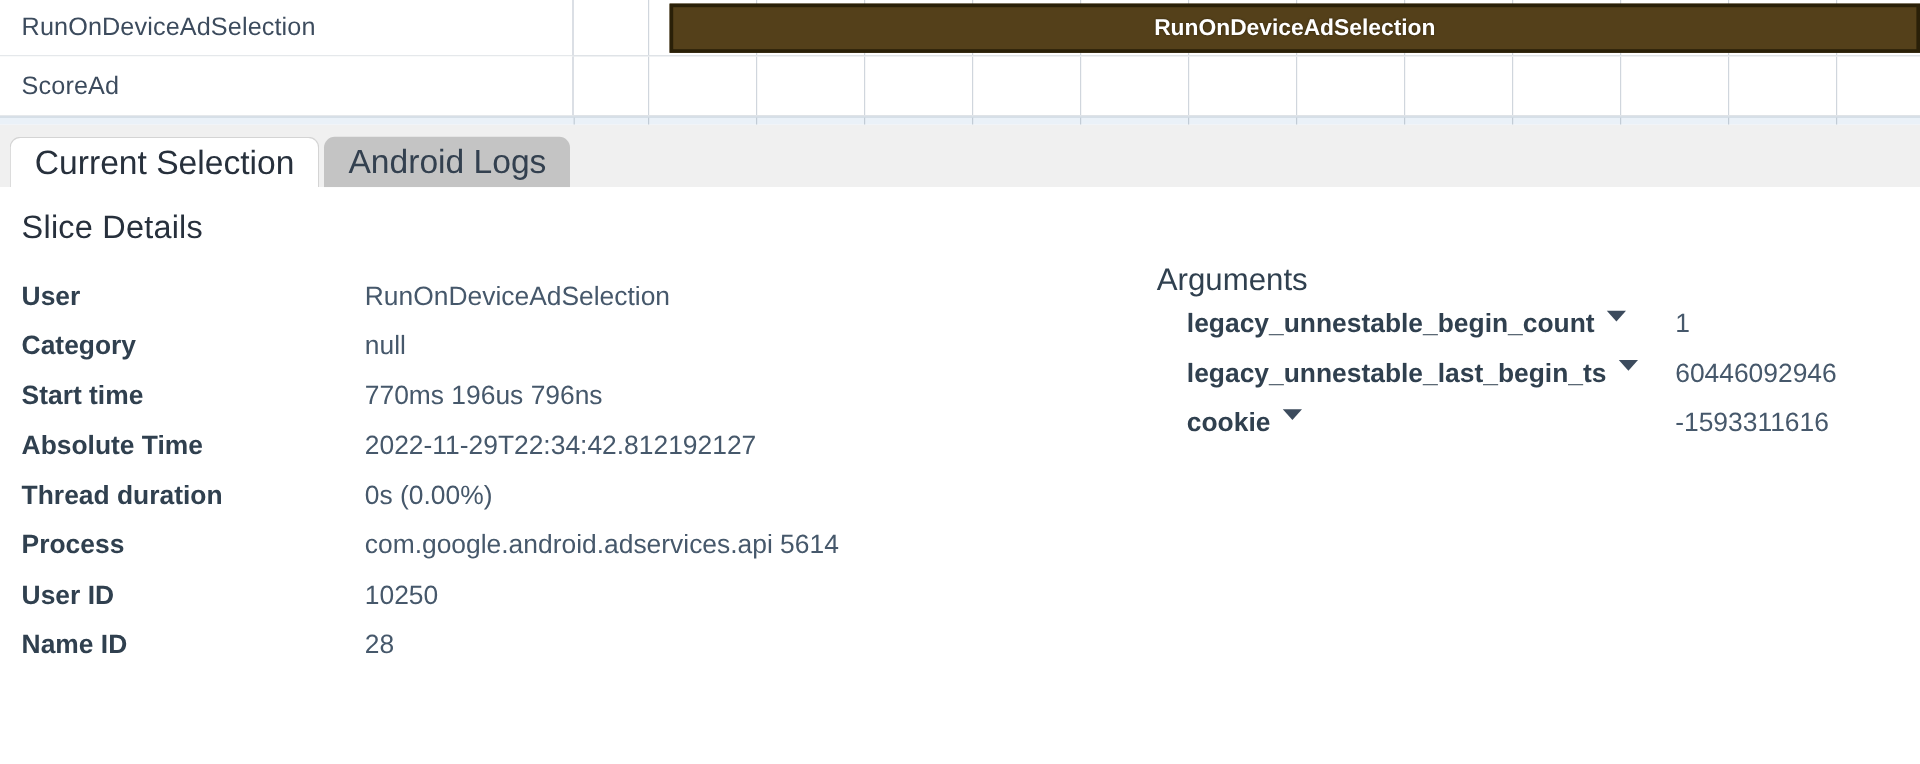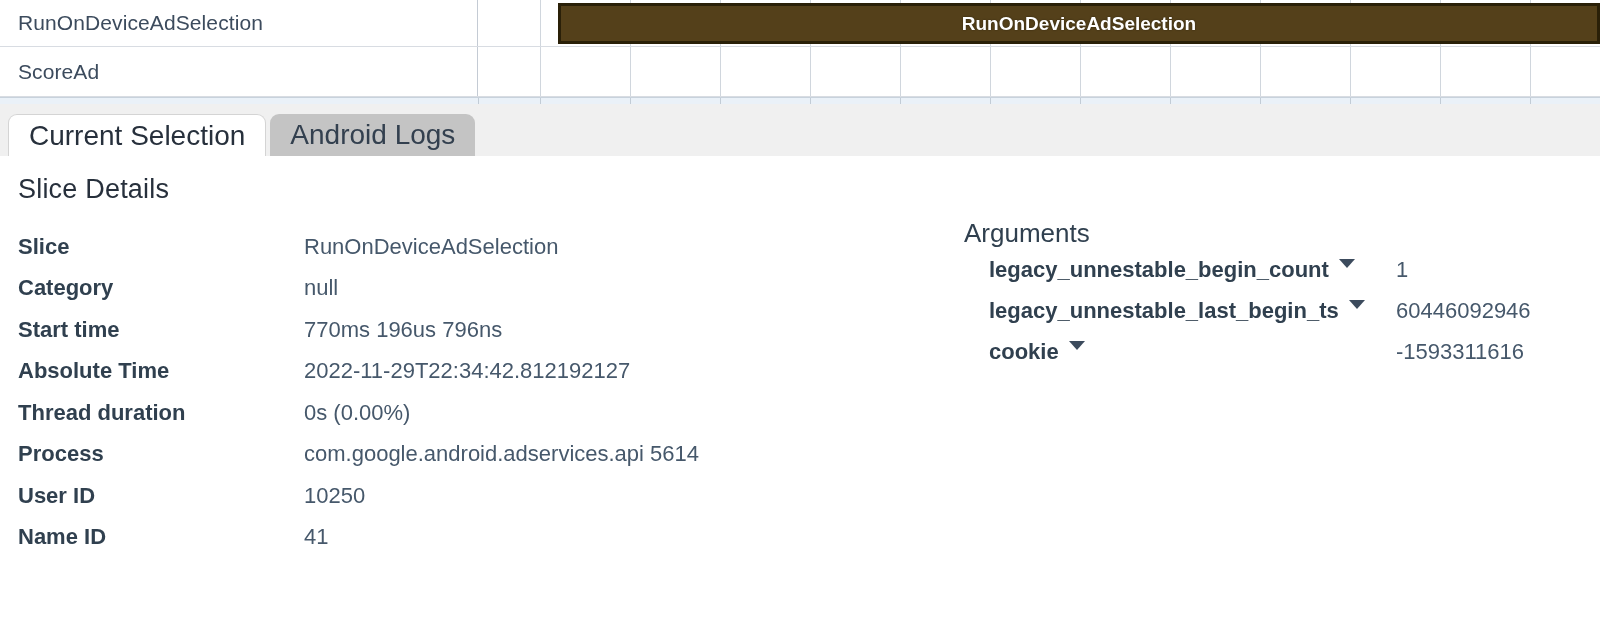--- a/index.html
+++ b/index.html
@@ -301,21 +301,21 @@
   <div class="tab inactive">Android Logs</div>
 </div>
 
 <div id="details-panel">
 
   <h1 id="details-heading">Slice Details</h1>
 
   <table id="slice-details-table">
     <tbody id="slice-details-body">
         <tr>
-          <td class="k">Slice</td>
+          <td class="k">User</td>
           <td class="v">RunOnDeviceAdSelection</td>
         </tr>
         <tr>
           <td class="k">Category</td>
           <td class="v">null</td>
         </tr>
         <tr>
           <td class="k">Start time</td>
           <td class="v">770ms 196us 796ns</td>
         </tr>
@@ -330,21 +330,21 @@
         <tr>
           <td class="k">Process</td>
           <td class="v">com.google.android.adservices.api 5614</td>
         </tr>
         <tr>
           <td class="k">User ID</td>
           <td class="v">10250</td>
         </tr>
         <tr>
           <td class="k">Name ID</td>
-          <td class="v">41</td>
+          <td class="v">28</td>
         </tr>
       </tbody>
   </table>
 
   <div id="arguments-section">
     <h2 id="arguments-heading">Arguments</h2>
     <div id="arguments-list">
         <div class="arg-row">
           <div class="arg-row-inner">
             <span class="arg-key">legacy_unnestable_begin_count</span>

